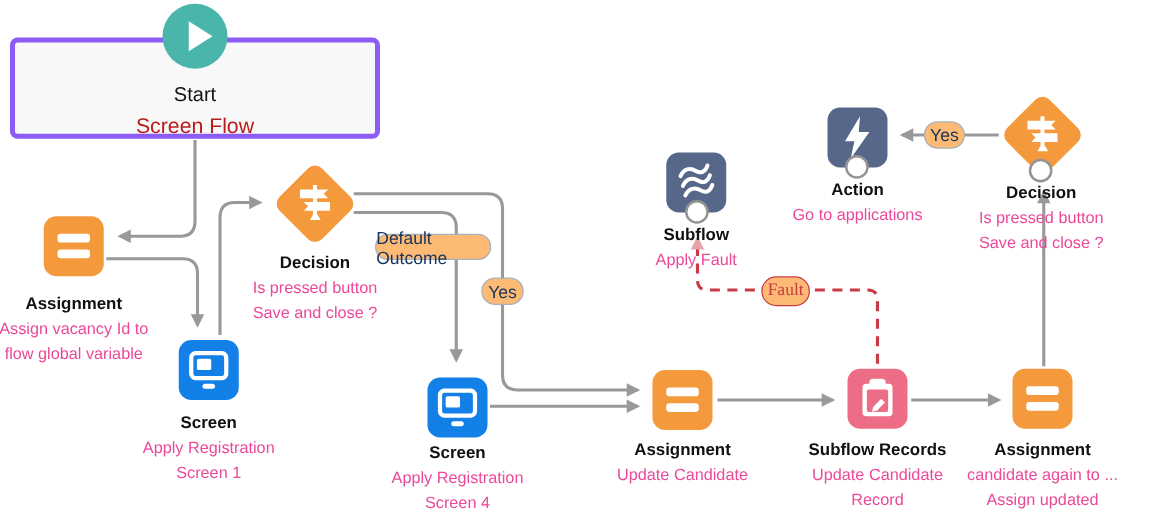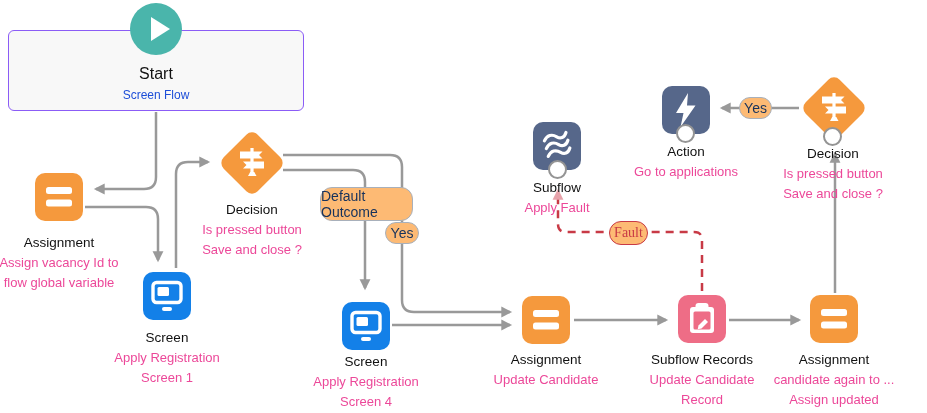--- a/index.html
+++ b/index.html
@@ -5,26 +5,26 @@
   html,body{margin:0;padding:0;background:#ffffff;}
   body{font-family:"Liberation Sans", sans-serif; color:#1b1b1b;}
   .canvas{position:relative;width:927px;height:413px;overflow:hidden;background:#ffffff;}
   .wires{position:absolute;left:0;top:0;z-index:1;}
   .wire{fill:none;stroke:var(--connector,#999999);stroke-width:2.5;}
   .wire-fault{fill:none;stroke:var(--fault,#C83A46);stroke-width:2.5;stroke-dasharray:8 6;}
   .node{position:absolute;width:48px;height:48px;border-radius:10px;z-index:2;display:flex;align-items:center;justify-content:center;}
   .node svg{display:block;width:48px;height:48px;}
   .diamond{border-radius:8px;transform:rotate(45deg);}
   .diamond svg{transform:rotate(-45deg);}
-  .startbox{position:absolute;left:8px;top:30px;width:296px;height:81px;background:#F8F8F8;border:1px solid #8b5cf6;border-radius:6px;z-index:2;box-sizing:border-box;text-align:center;}
+  .startbox{position:absolute;left:8px;top:30px;width:296px;height:81px;background:#F8F8F8;border:4px solid #8b5cf6;border-radius:6px;z-index:2;box-sizing:border-box;text-align:center;}
   .startbox .t{margin-top:34px;font-size:16px;color:#111;}
-  .startbox .s{margin-top:5px;font-size:12px;color:#1d4ed8;}
+  .startbox .s{margin-top:5px;font-size:17px;color:#b91c1c;}
   .startcircle{position:absolute;left:129px;top:2px;width:54px;height:54px;z-index:3;}
   .lbl{position:absolute;z-index:2;text-align:center;line-height:20px;}
-  .lbl .t{font-size:13.5px;font-weight:normal;color:#111;}
+  .lbl .t{font-size:13.5px;font-weight:bold;color:#111;}
   .lbl .s{font-size:13px;color:#ec4899;}
   .pill{position:absolute;z-index:4;background:#fdba74;border:1.5px solid #A8B0BB;border-radius:12px;font-size:14px;color:#16325C;display:flex;align-items:center;justify-content:center;box-sizing:border-box;}
   .pill-fault{border-color:var(--fault,#C83A46);color:var(--fault,#C83A46);font-family:Liberation Serif, serif;}
   .endpt{position:absolute;width:19px;height:19px;border-radius:50%;background:#ffffff;border:2.5px solid #949494;box-sizing:border-box;z-index:4;}
   .c-orange{background:var(--orange,#F5993D);}
   .c-blue{background:var(--blue,#1380E8);}
   .c-slate{background:var(--slate,#56678A);}
   .c-pink{background:var(--pink,#EE6D86);}
 </style>
 </head>
@@ -186,18 +186,18 @@
       <path d="M20,37 L28.5,37 L26.3,33 L22.2,33 Z" fill="#fff"></path>
     </svg>
   </div>
   <div class="endpt" style="left:823px;top:127px"></div>
   <div class="lbl" style="left:758px;top:144px;width:150px">
     <div class="t">Decision</div>
     <div class="s">Is pressed button</div>
     <div class="s">Save and close ?</div>
   </div>
 
-  <div class="pill" style="left:320px;top:187px;width:93px;height:34px">Default Outcome</div>
+  <div class="pill" style="left:300px;top:187px;width:93px;height:21px">Default Outcome</div>
   <div class="pill" style="left:385px;top:222px;width:34px;height:22px;border-radius:11px">Yes</div>
   <div class="pill" style="left:739px;top:97px;width:33px;height:22px;border-radius:11px">Yes</div>
   <div class="pill pill-fault" style="left:609px;top:221px;width:39px;height:24px">Fault</div>
 
 </div>
 
 </body></html>

